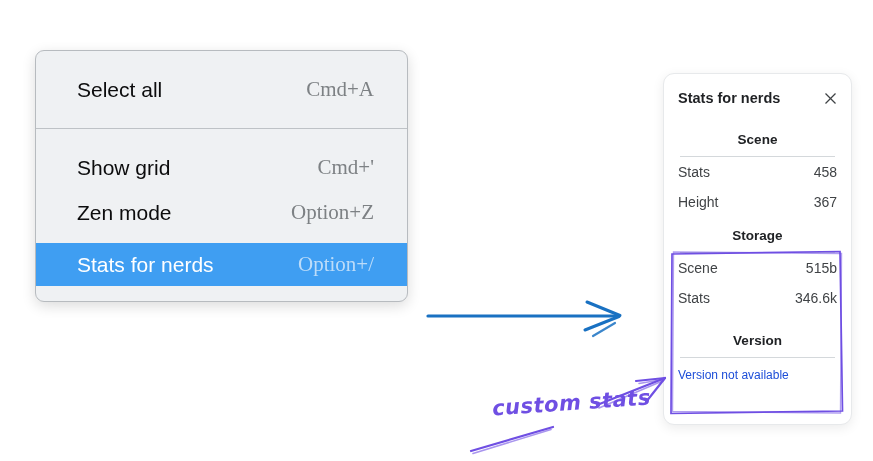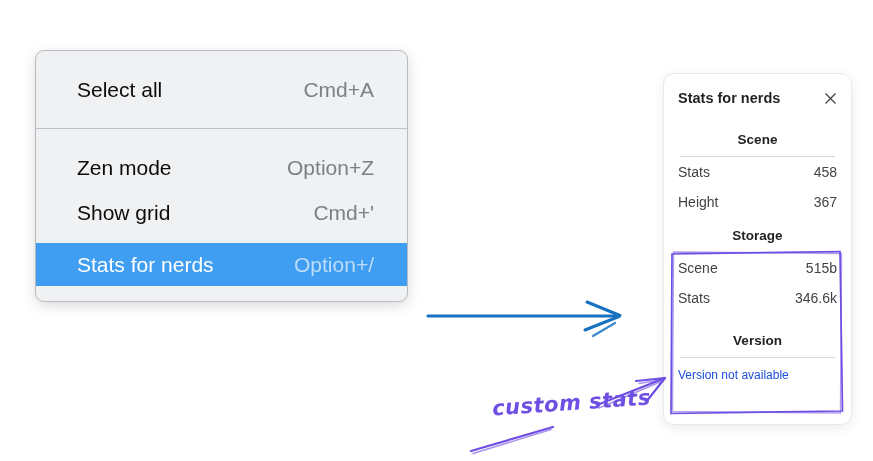--- a/index.html
+++ b/index.html
@@ -8,21 +8,21 @@
   .stage { position:relative; width:717px; height:461px; background:#fff; }
 
   
   .menu { position:absolute; left:35px; top:50px; width:373px;
           background:#eff1f3; border:1px solid #b7bbbf; border-radius:9px;
           box-shadow:0 4px 14px rgba(0,0,0,.14); font-size:21px; z-index:2; overflow:hidden; }
   .m-sec1 { padding:16px 0; }
   .m-sec2 { padding:16px 0 15px; }
   .menu-item { height:45px; display:flex; align-items:center; justify-content:space-between;
                padding:0 33px 0 41px; color:#0c0c0d; cursor:default; }
-  .mi-short { color:#7d8184; }
+  .mi-short { color:#7d8184;font-family:Liberation Serif, serif; }
   .menu-divider { border-top:1px solid #bec2c6; }
   .menu-item.highlight { background:#3f9ef2; color:#ffffff; height:43px; margin-top:8px; }
   .menu-item.highlight .mi-short { color:#bcdcf9;margin-left:20px; }
 
   
   .panel { position:absolute; left:663px; top:73px; width:189px; height:352px;
            background:#ffffff; border:1px solid #e7e9eb; border-radius:11px;
            box-shadow:0 3px 12px rgba(0,0,0,.08); padding:14px 14px 0; z-index:2;
            color:#404346; }
   .panel-header { display:flex; align-items:center; justify-content:space-between; height:20px; }
@@ -54,26 +54,26 @@
   <div class="menu">
     <div class="m-sec1">
       <div class="menu-item">
         <span>Select all</span>
         <span class="mi-short">Cmd+A</span>
       </div>
     </div>
     <div class="menu-divider"></div>
     <div class="m-sec2">
       <div class="menu-item">
+        <span>Show grid</span>
+        <span class="mi-short">Cmd+'</span>
+      </div>
+      <div class="menu-item">
         <span>Zen mode</span>
         <span class="mi-short">Option+Z</span>
-      </div>
-      <div class="menu-item">
-        <span>Show grid</span>
-        <span class="mi-short">Cmd+'</span>
       </div>
       <div class="menu-item highlight">
         <span>Stats for nerds</span>
         <span class="mi-short">Option+/</span>
       </div>
     </div>
   </div>
 
   <div class="panel">
     <div class="panel-header">

